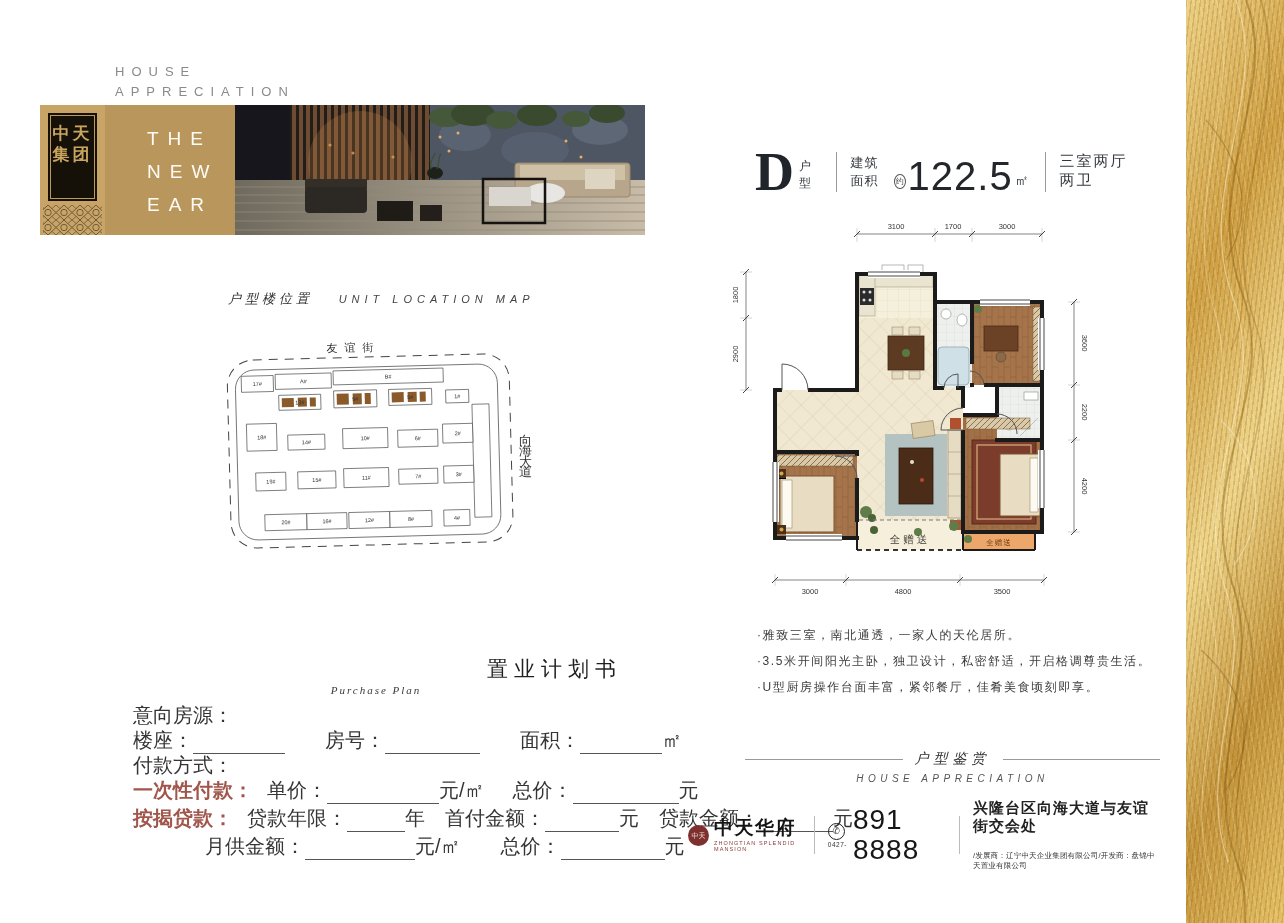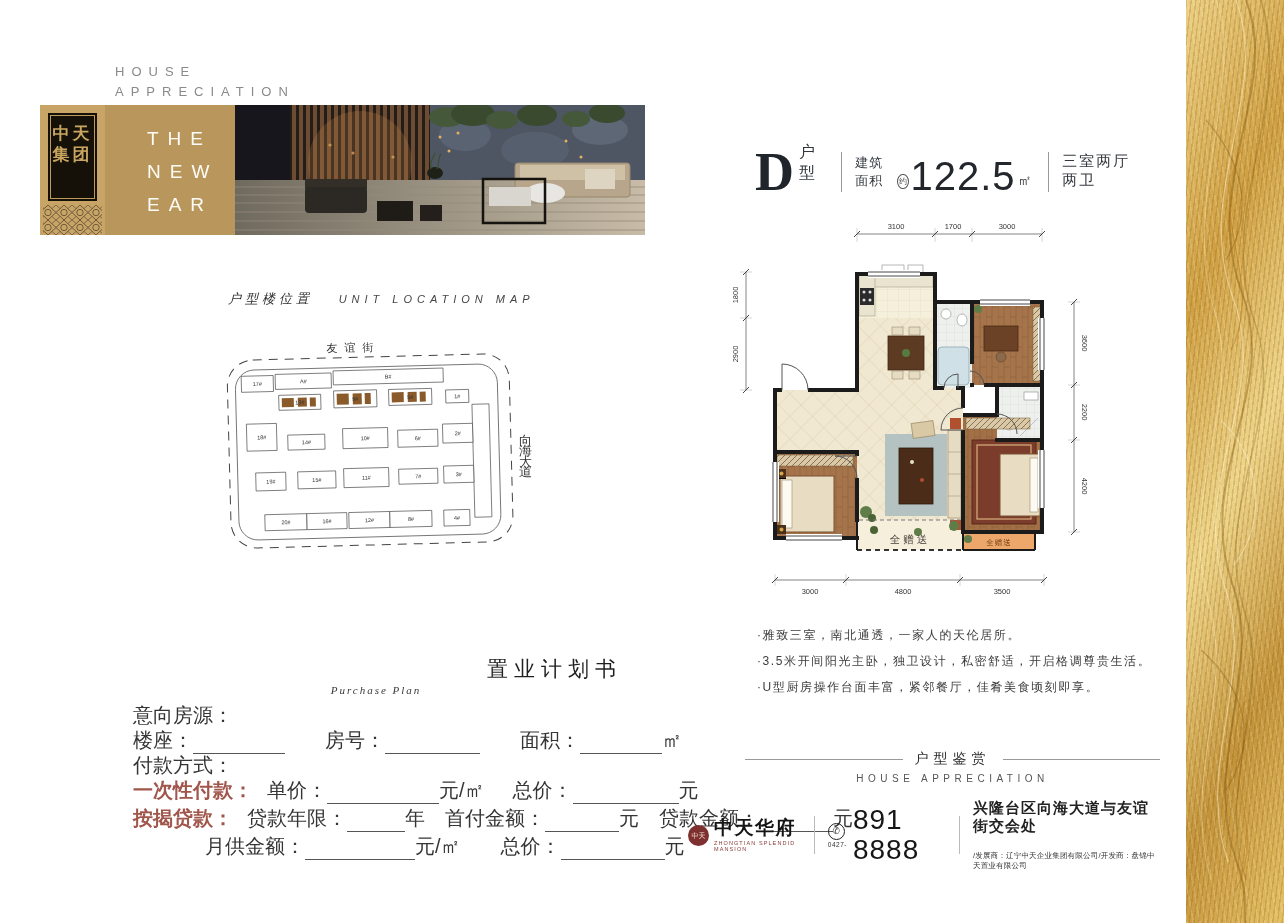--- a/index.html
+++ b/index.html
@@ -28,34 +28,34 @@
     border:1px solid #c8a567;box-shadow:inset 0 0 0 2px #151109, inset 0 0 0 3px #bb9a5c;}
   .logo-ink .chars{position:absolute;left:0;top:10px;width:100%;text-align:center;
     color:#c9a65f;font-size:17px;font-weight:bold;line-height:21px;letter-spacing:3px;}
   .banner{left:105px;top:105px;width:130px;height:130px;background:#b9975c;}
   .banner .bl{position:absolute;left:42px;color:#fdfbf5;font-size:19px;letter-spacing:9px;}
   .photo{left:235px;top:105px;width:410px;height:130px;}
 
   
   .unit-header{left:755px;top:138px;width:380px;height:56px;display:flex;align-items:flex-end;}
   .uh-letter{font-family:"Liberation Serif","DejaVu Serif",serif;font-size:54px;line-height:44px;color:#20242b;font-weight:600;}
-  .uh-type{font-size:16px;color:#33373d;margin-left:5px;margin-bottom:10px;letter-spacing:2px;}
+  .uh-type{font-size:12px;color:#33373d;margin-left:5px;margin-bottom:2px;letter-spacing:2px;}
   .uh-div{width:1px;height:40px;background:#9a9a9a;margin:0 14px 2px 16px;}
   .uh-arealabel{font-size:13px;color:#33373d;margin-bottom:4px;letter-spacing:1px;}
   .uh-approx{display:inline-block;width:13px;height:13px;border:1px solid #555;border-radius:50%;
     font-size:8px;line-height:13px;text-align:center;color:#444;margin:0 2px 5px 2px;}
   .uh-area{font-size:40px;line-height:36px;color:#23262b;letter-spacing:1px;}
   .uh-unit{font-size:14px;color:#33373d;margin-bottom:4px;margin-left:2px;}
   .uh-rooms{font-size:15px;color:#33373d;margin-bottom:4px;letter-spacing:2px;}
 
   
   .features{left:757px;top:622px;width:400px;font-size:12px;color:#3c3c3c;letter-spacing:1.6px;line-height:26px;}
 
   
-  .appre{left:745px;top:750px;width:415px;}
+  .appre{left:745px;top:750px;width:415px;font-style:italic;}
   .appre .row{display:flex;align-items:center;}
   .appre .ln{flex:1;height:1px;background:#9a9a9a;}
   .appre .cn{font-size:14px;letter-spacing:5px;color:#2e2e2e;margin:0 12px;}
   .appre .en{text-align:center;font-size:10px;letter-spacing:4.5px;color:#555;margin-top:5px;}
 
   
   .map-title{left:228px;top:290px;font-size:13px;color:#2e2e2e;letter-spacing:4px;font-style:italic;}
   .map-title .en{font-size:11px;color:#444;letter-spacing:5px;margin-left:18px;}
   .street-right{left:516px;top:424px;height:110px;writing-mode:vertical-rl;
     font-size:13px;letter-spacing:10px;color:#333;}

